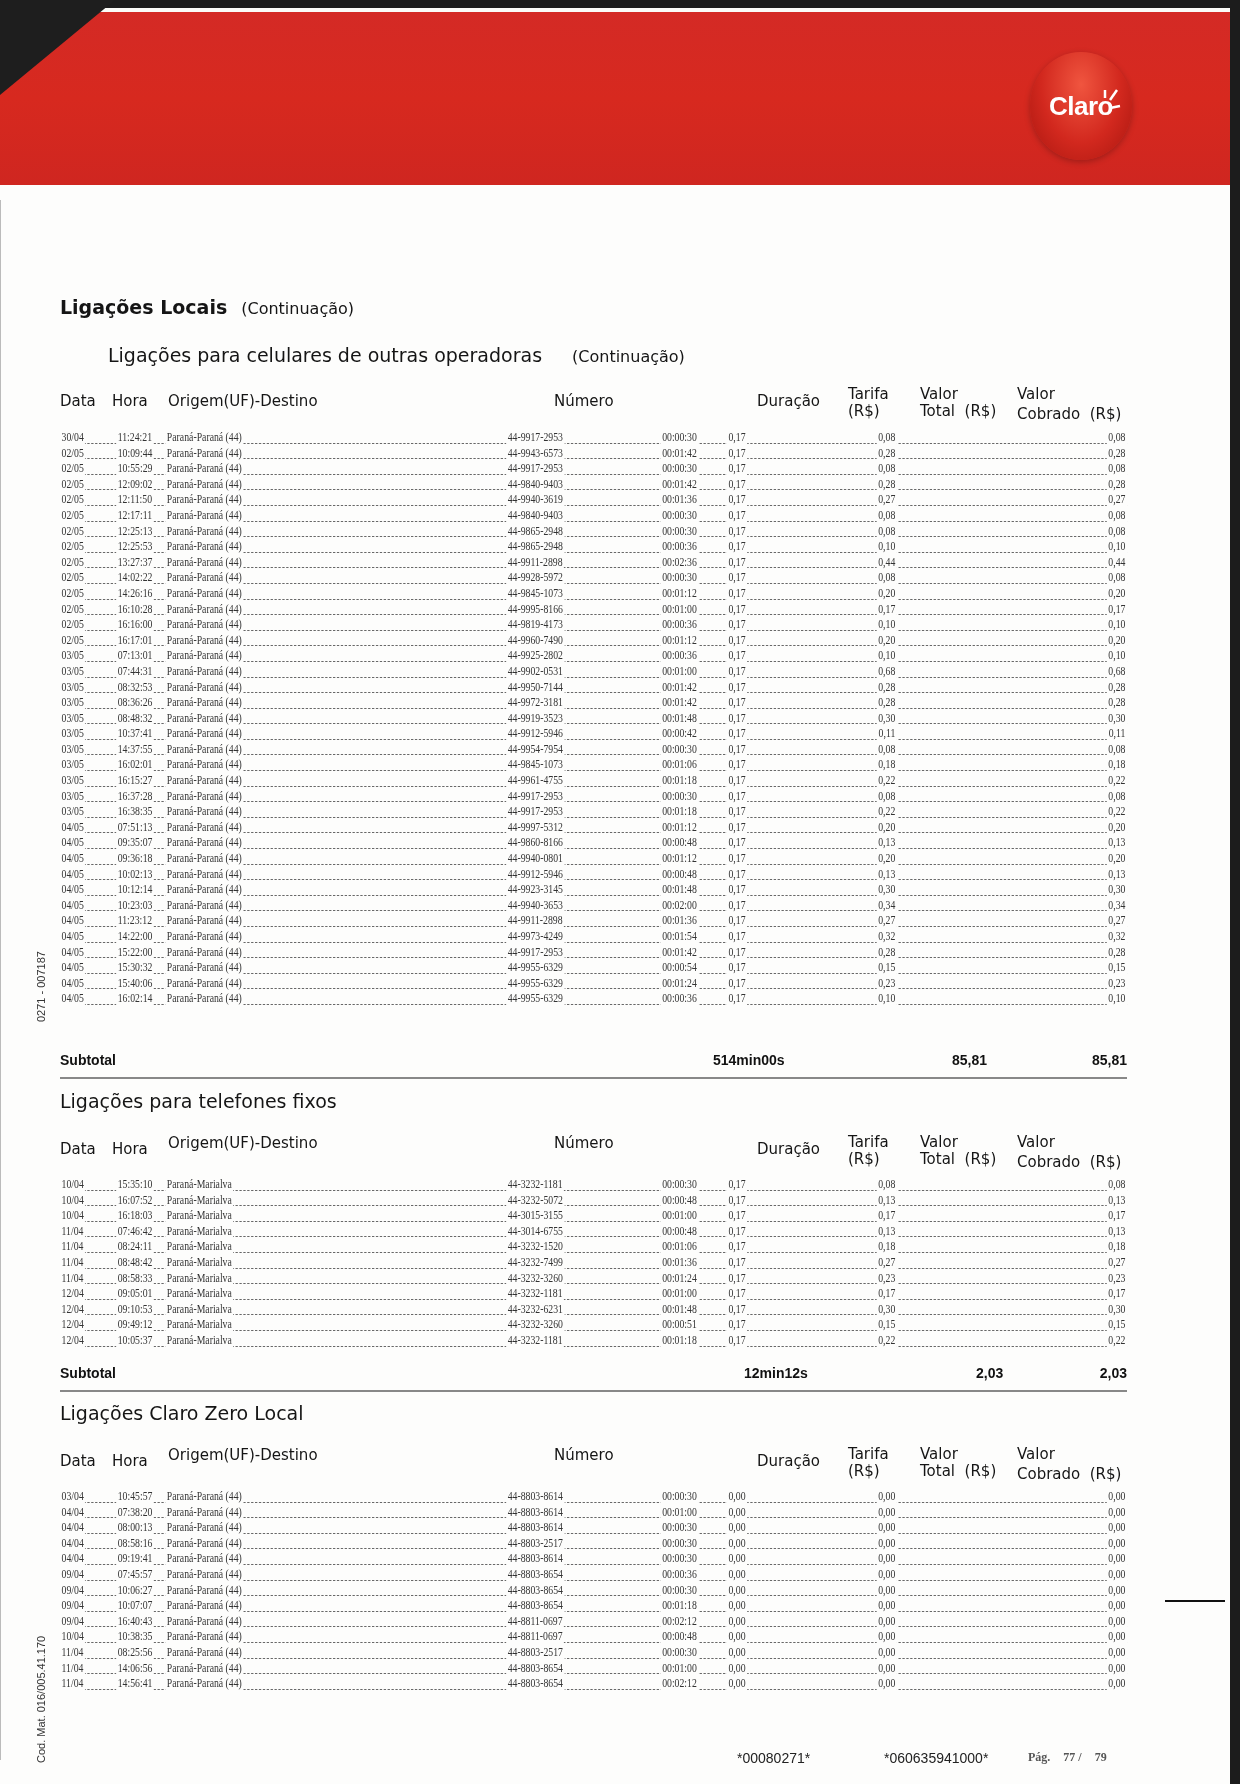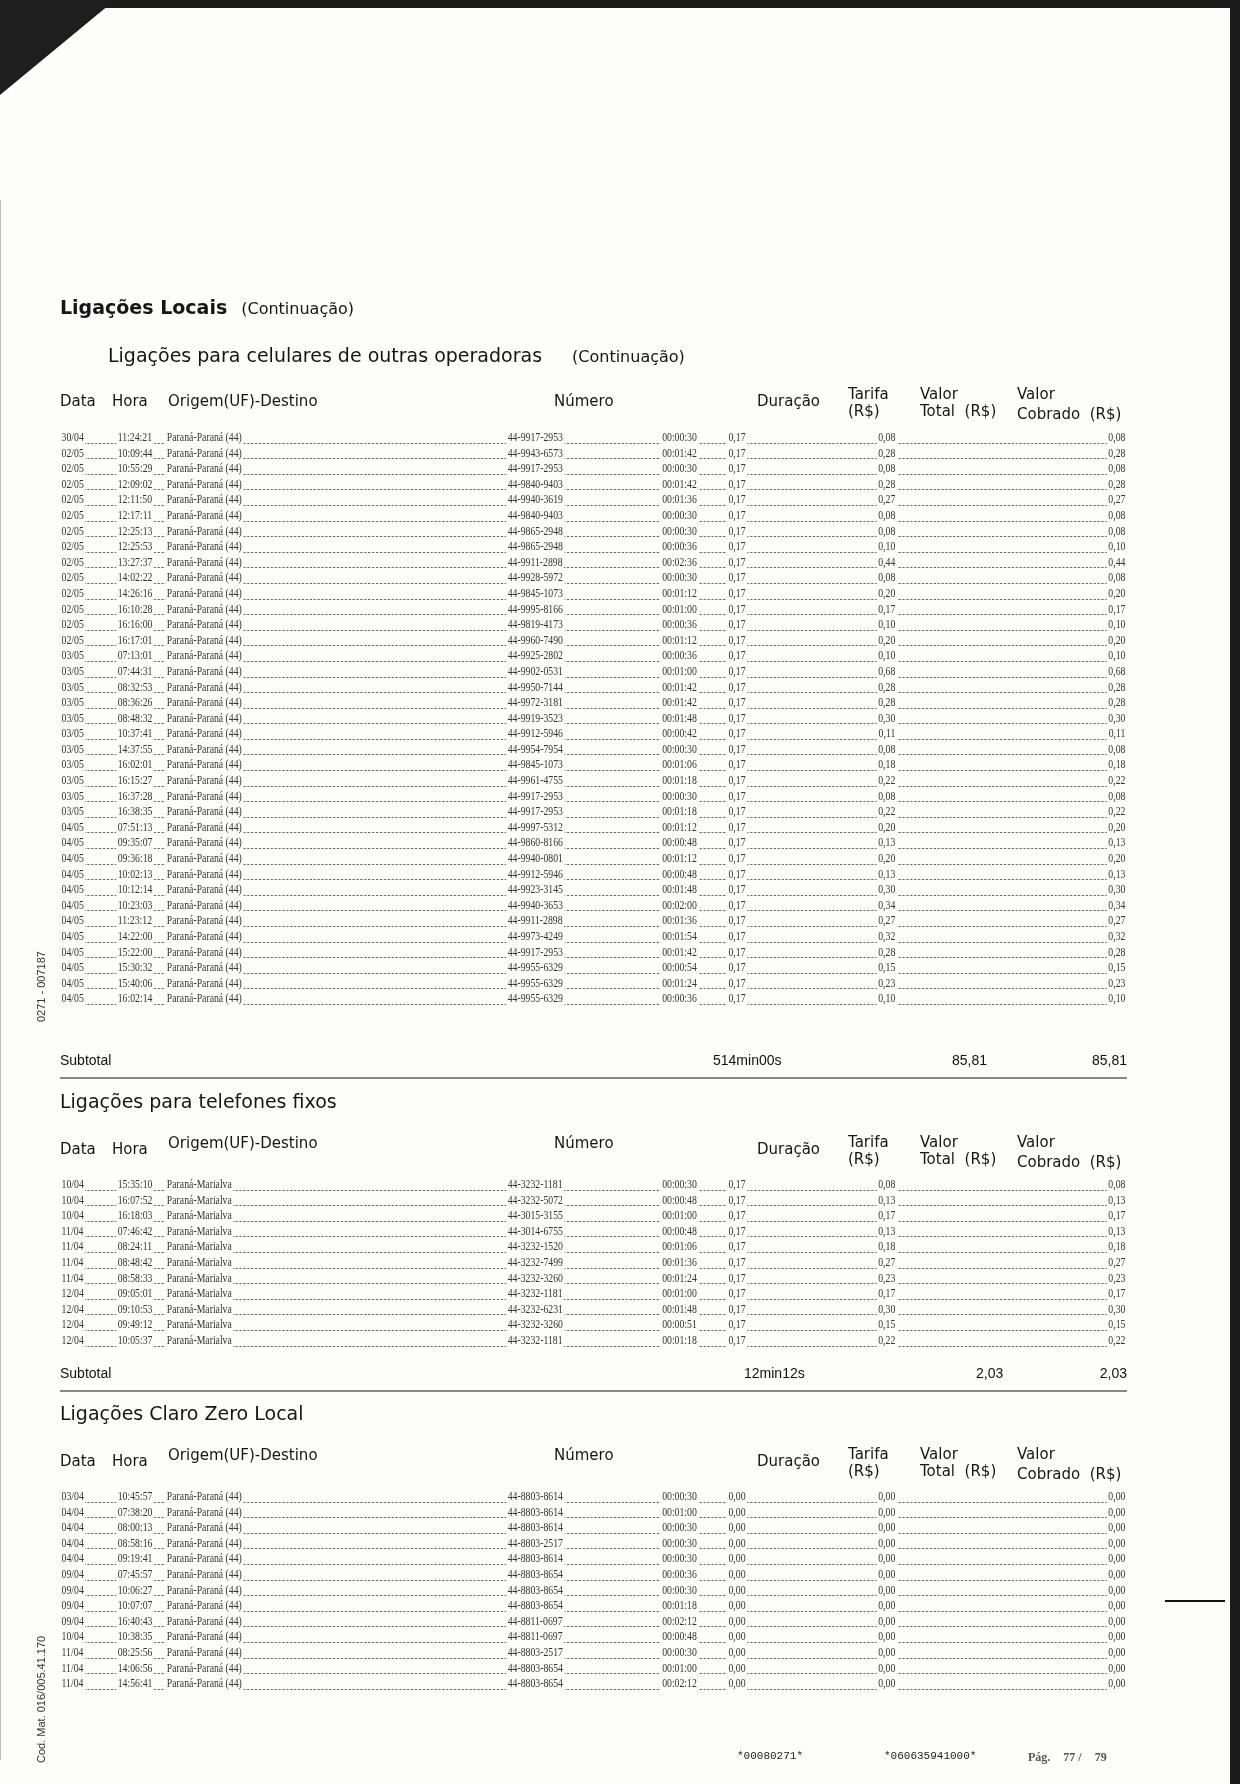--- a/index.html
+++ b/index.html
@@ -44,32 +44,42 @@
   .rows { position: absolute; left: 60px; width: 1067px; }
   .row { position: relative; height: 15.6px; font-family: "Liberation Serif", serif; font-size: 12.5px; color: #333; transform: scaleX(0.78); transform-origin: left; width: 128.2%; }
   .row::after {
     content: ""; position: absolute; left: 0; right: 0; bottom: 2px; border-bottom: 1.5px dashed #555;
   }
   .cell { position: absolute; top: 0; background: #fdfdfc; padding: 0 2px; line-height: 14px; z-index: 1; }
   .c-data { left: 0; } .c-hora { left: 72px; } .c-orig { left: 135px; }
   .c-num { left: 572px; } .c-dur { left: 770px; } .c-tar { left: 855px; }
   .c-vt { right: 295px; } .c-vc { right: 0; }
 
-  .subtotal { position: absolute; left: 60px; width: 1067px; height: 18px; font-family: "Liberation Sans", sans-serif; font-weight: normal; font-size: 14px; color: #111; }
+  .subtotal { position: absolute; left: 60px; width: 1067px; height: 18px; font-family: "Liberation Sans", sans-serif; font-weight: bold; font-size: 14px; color: #111; }
   .subtotal span { position: absolute; top: 0; }
   .divider { position: absolute; left: 60px; width: 1067px; height: 2px; background: #888; }
 
-  .footer { position: absolute; top: 1750px; font-family: Liberation Mono, monospace; font-size: 11px; color: #222; }
+  .footer { position: absolute; top: 1750px; font-family: Liberation Sans, sans-serif; font-size: 14px; color: #222; }
   .footer.pg { font-family: "Liberation Serif", serif; font-size: 12px; color: #555; }
 </style>
 </head>
 <body>
 
 <div class="page">
 
+  <div class="banner">
+    <div class="logo">
+      <span class="logo-text">Claro</span>
+      <svg class="logo-rays" viewBox="0 0 20 40">
+        <line x1="3" y1="8" x2="3" y2="16" stroke="#fff" stroke-width="2.5"></line>
+        <line x1="8" y1="18" x2="15" y2="8" stroke="#fff" stroke-width="2.5"></line>
+        <line x1="8" y1="26" x2="18" y2="24" stroke="#fff" stroke-width="2.5"></line>
+      </svg>
+    </div>
+  </div>
 
 
   <div class="section-head bold" style="top:296px;">
     <span>Ligações Locais</span><span class="cont">(Continuação)</span>
   </div>
 
   <div class="section-head" style="top:344px;margin-left:48px;">
     <span>Ligações para celulares de outras operadoras</span><span class="cont wide">(Continuação)</span>
   </div>
   <div>

